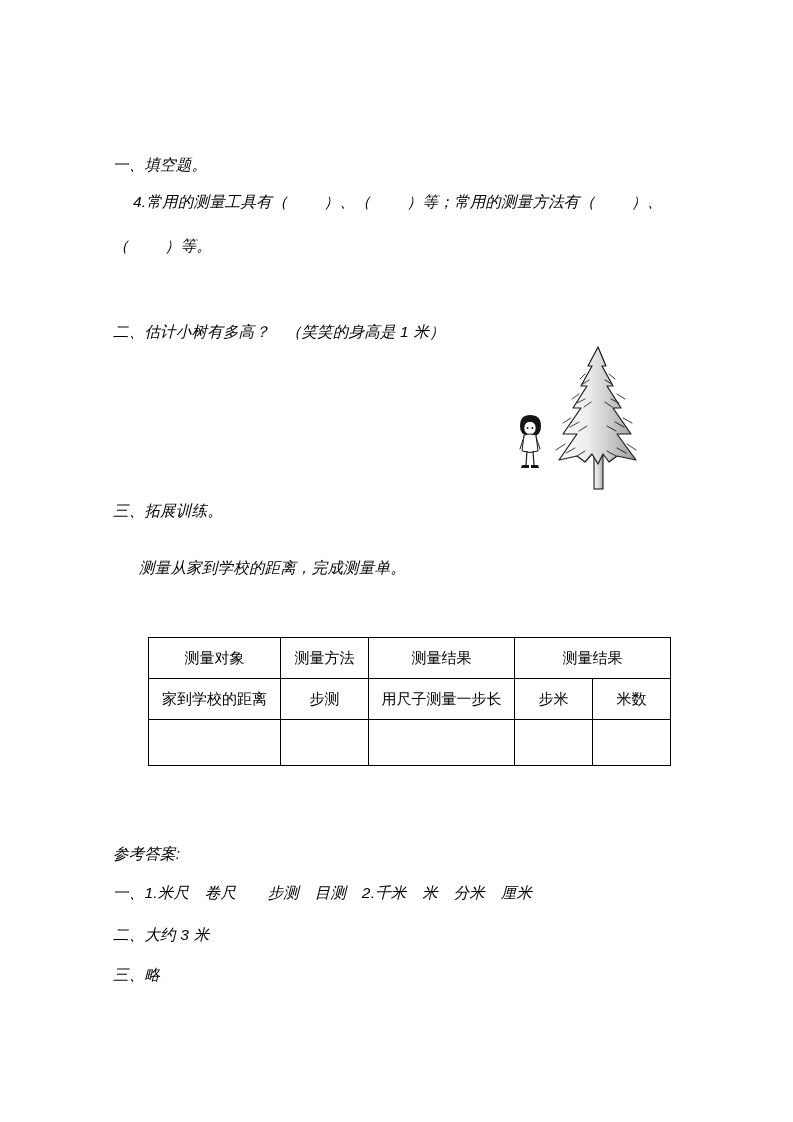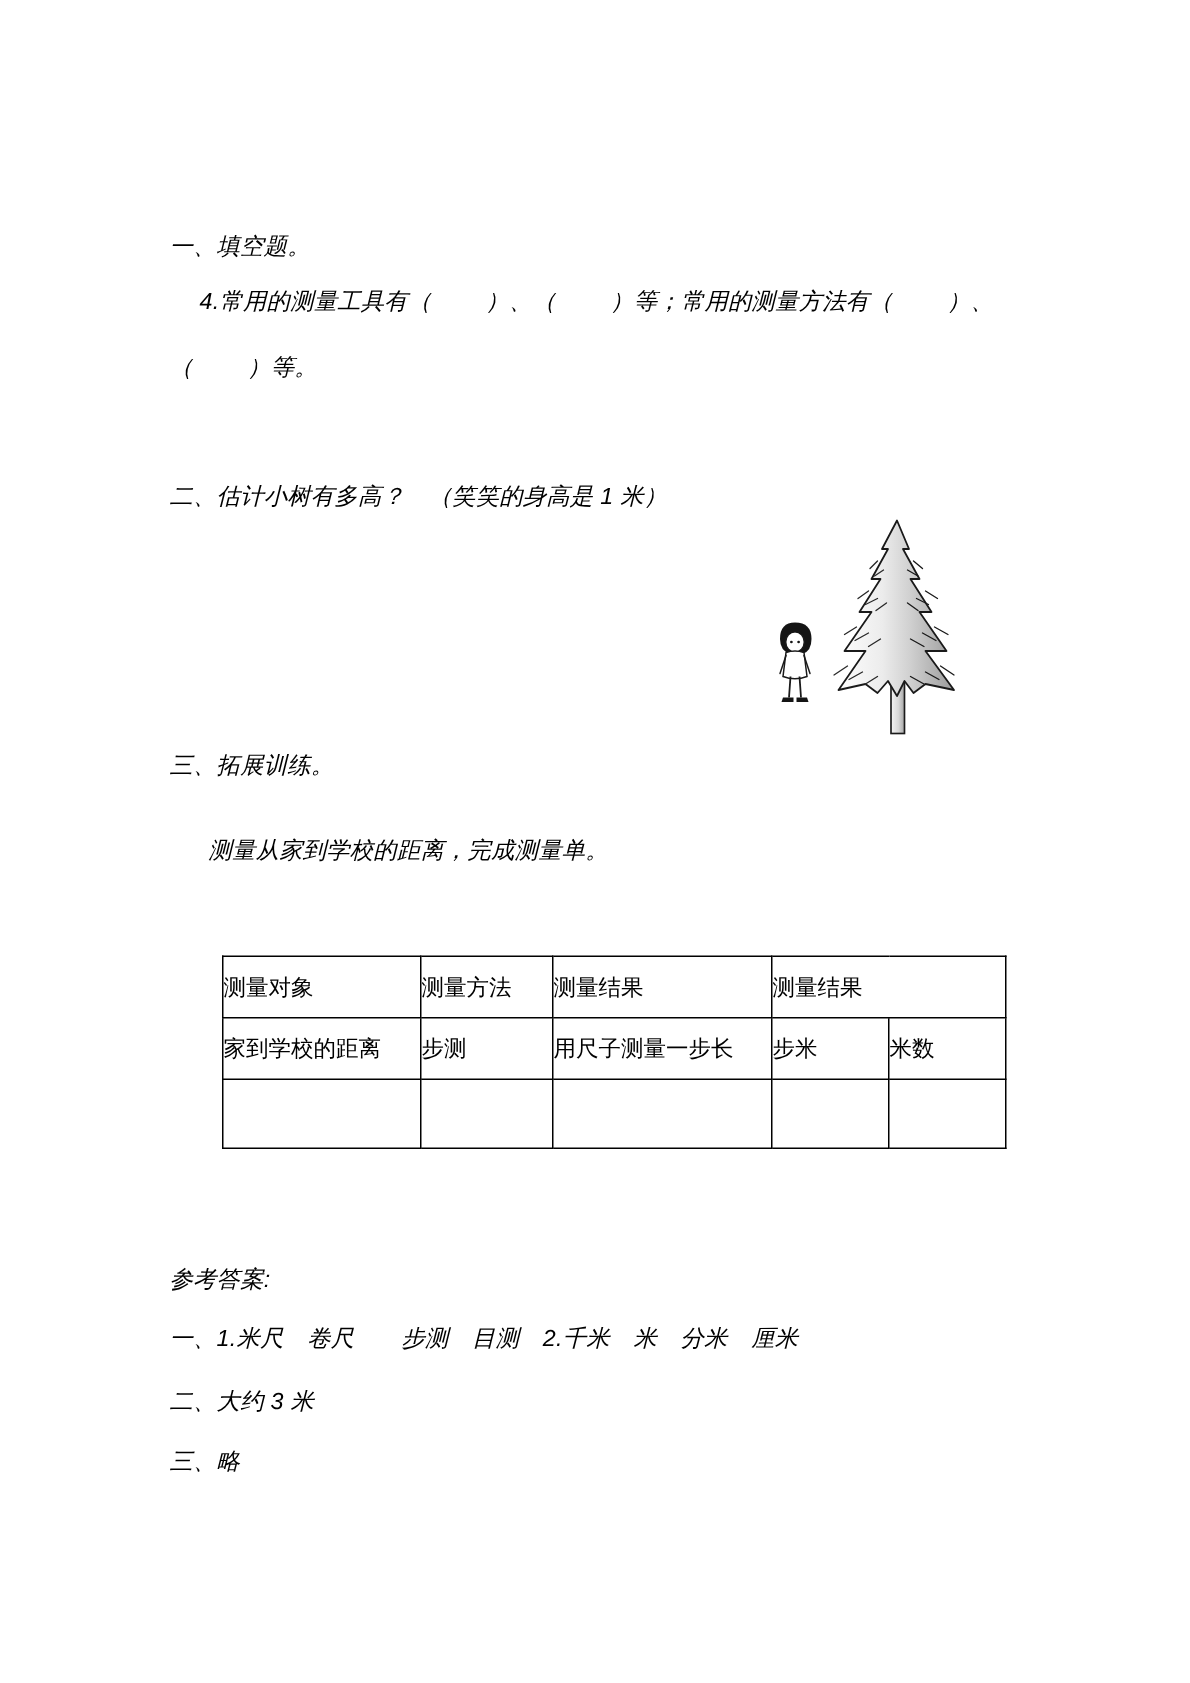--- a/index.html
+++ b/index.html
@@ -79,21 +79,21 @@
   .measure-table {
     position: absolute;
     left: 148px;
     top: 637px;
     width: 522px;
     border-collapse: collapse;
     table-layout: fixed;
   }
   .measure-table td {
     border: 1.3px solid #000000;
-    text-align: left;
+    text-align: center;
     vertical-align: middle;
     font-size: 15px;
     padding: 0;
     height: 40px;
     white-space: nowrap;
   }
   .measure-table tr.blank-row td { height: 45px; }
   .col-obj    { width: 132px; }
   .col-method { width:  88px; }
   .col-proc   { width: 146px; }

